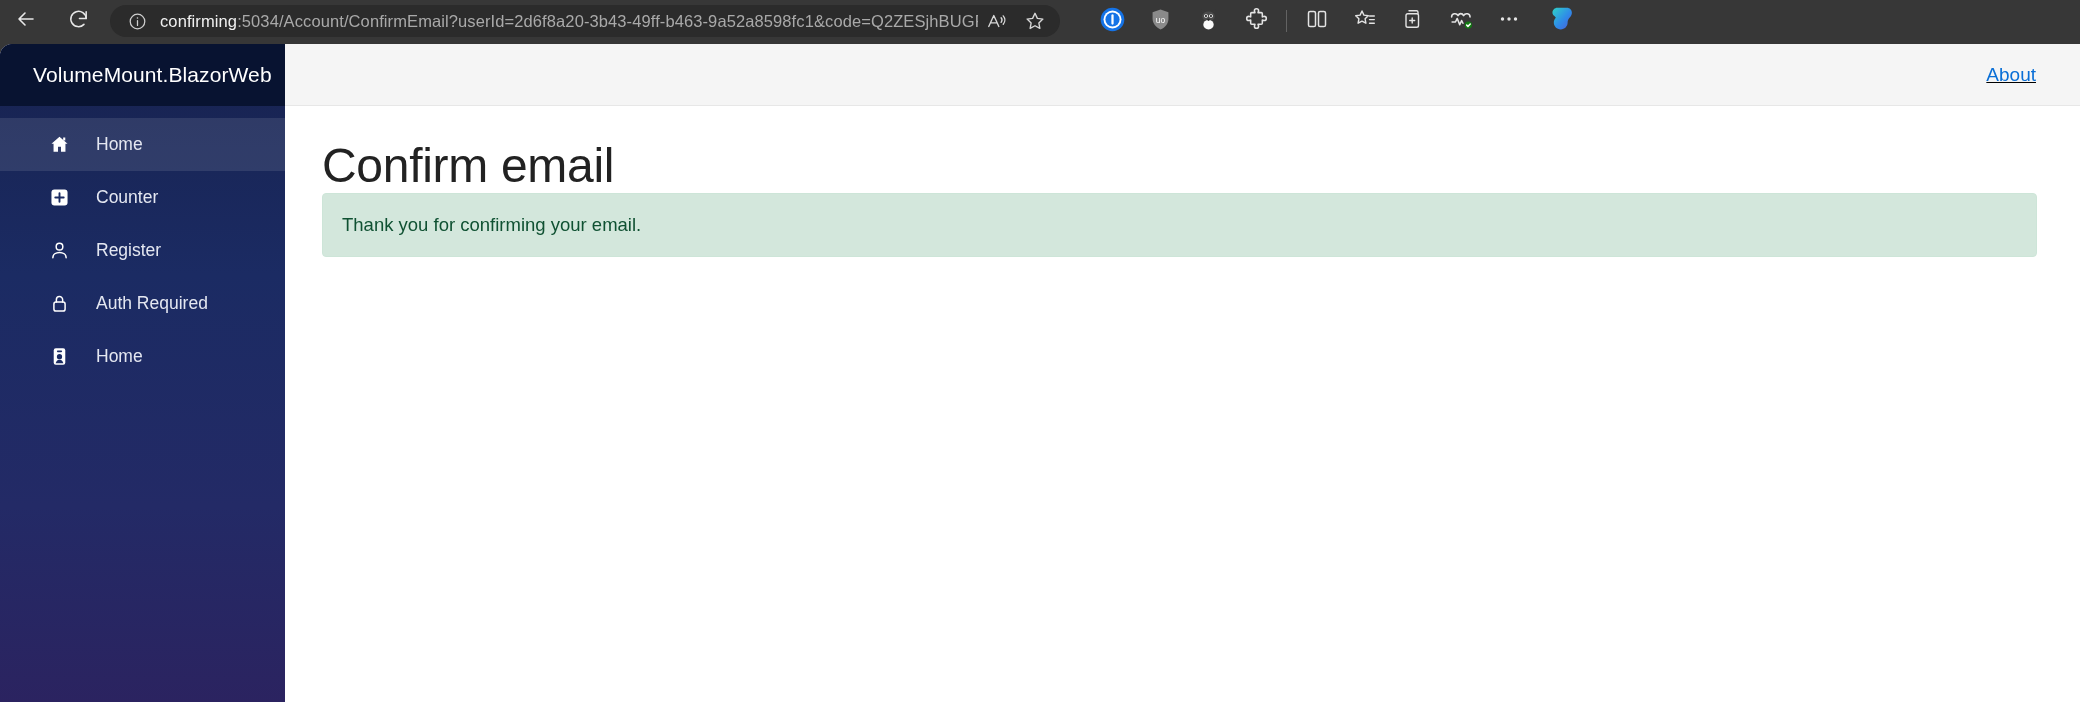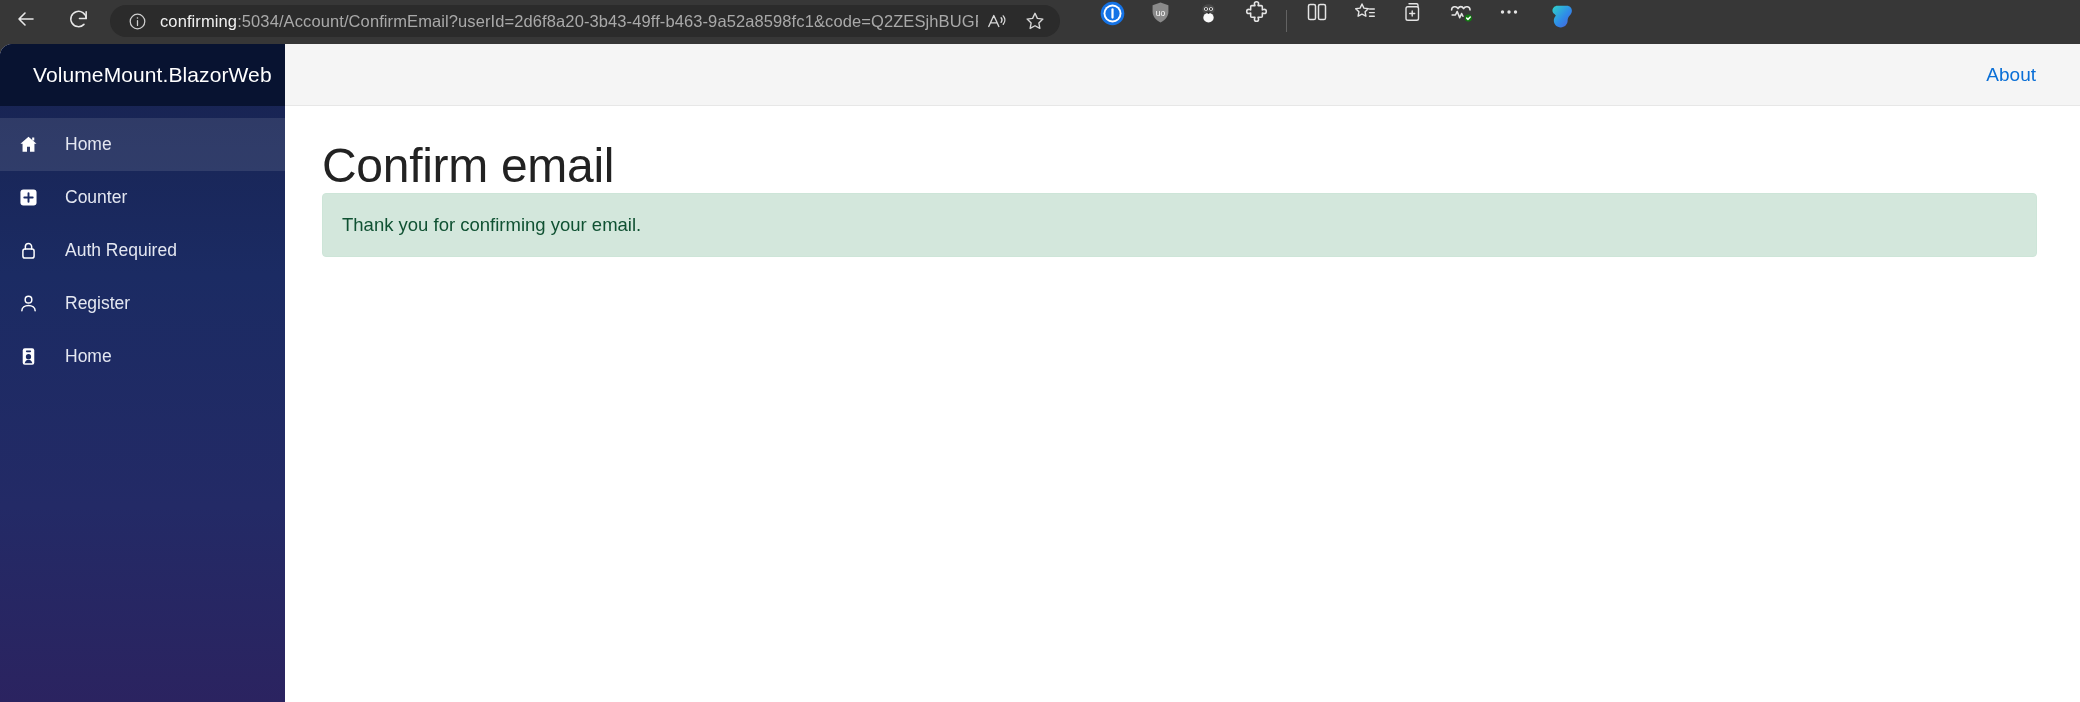--- a/index.html
+++ b/index.html
@@ -24,50 +24,50 @@
     display:flex; align-items:center; padding:0 6px 0 14px;
   }
   .info-ico { width:26px; height:26px; display:flex; align-items:center; justify-content:center; color:#cfcfcf; flex:0 0 auto;}
   .url-text {
     flex:1; overflow:hidden; white-space:nowrap;
     font-size:16.5px; color:#a9a9a9; padding-left:10px; letter-spacing:.1px;
   }
   .url-text b { color:#f0f0f0; font-weight:400; }
   .addr-icon { width:38px; height:32px; display:flex; align-items:center; justify-content:center; color:#d8d8d8; flex:0 0 auto;}
   .ext-zone { display:flex; align-items:center; margin-left:28px; }
-  .ext-btn { width:48px; height:42px; display:flex; align-items:flex-start; justify-content:center; }
+  .ext-btn { width:48px; height:42px; display:flex; align-items:center; justify-content:center; }
   .divider-v { width:1px; height:22px; background:#636363; margin:0 6px; }
 
   
   .page {
     position:absolute; top:44px; left:0; width:2080px; height:660px;
     background:#ffffff; border-top-left-radius:12px; overflow:hidden;
   }
   .sidebar {
     position:absolute; top:0; left:0; width:285px; height:660px;
     background:linear-gradient(180deg,#17224f 0%, #1b2b63 35%, #232a66 70%, #2b2360 100%);
   }
   .brand {
     height:62px; background:#081331; display:flex; align-items:center;
     padding-left:33px; border-top-left-radius:12px;
   }
   .brand-text { color:#fff; font-size:21px; letter-spacing:.1px; white-space:nowrap; }
   .nav { padding-top:12px; }
   .nav-item {
-    height:53px; display:flex; align-items:center; padding-left:17px; gap:26px;
+    height:53px; display:flex; align-items:center; padding-left:48px; gap:26px;
     color:#d8dce8; font-size:17.5px;
   }
   .nav-item.active { background:rgba(255,255,255,.10); }
   .nav-ico { width:22px; height:22px; display:flex; align-items:center; justify-content:center; color:#fff; flex:0 0 auto;}
   .nav-label { color:#e4e7f1; }
 
   .content { position:absolute; top:0; left:285px; width:1795px; height:660px; background:#fff; }
   .topbar {
     height:62px; background:#f5f5f5; border-bottom:1px solid #e7e7e7;
-    display:flex; align-items:center; justify-content:flex-end; padding-right:44px;
+    display:flex; align-items:center; justify-content:flex-end; padding-right:44px;text-decoration:underline;
   }
   .about-link { color:#0a6fd6; font-size:19px; text-decoration:none; }
   .main { padding:32px 43px 12px 37px; }
   h1.title { font-size:48px; font-weight:400; color:#222; letter-spacing:-.3px; }
   .alert {
     background:#d3e7dc; border:1px solid #cde5d8;
     border-radius:4px; padding:20px 19px; color:#0f5132; font-size:18.5px;
   }
 </style>
 </head>
@@ -245,35 +245,35 @@
             <path d="M12 7.2v9.6M7.2 12h9.6" stroke="#1b2b63" stroke-width="2.2" stroke-linecap="round"></path>
           </svg>
         </span>
         <span class="nav-label">Counter</span>
       </div>
 
 
       <div class="nav-item">
         <span class="nav-ico">
           <svg width="21" height="21" viewBox="0 0 24 24" fill="none" stroke="#fff" stroke-width="1.7">
+            <circle cx="12" cy="7.6" r="3.8"></circle>
+            <path d="M4.4 20.2c0-3.8 3.4-6 7.6-6s7.6 2.2 7.6 6" stroke-linecap="round"></path>
+          </svg>
+        </span>
+        <span class="nav-label">Register</span>
+      </div>
+
+      <div class="nav-item">
+        <span class="nav-ico">
+          <svg width="21" height="21" viewBox="0 0 24 24" fill="none" stroke="#fff" stroke-width="1.7">
             <rect x="5.6" y="10.4" width="12.8" height="10.2" rx="2.4"></rect>
             <path d="M8.4 10.4V7.6a3.6 3.6 0 0 1 7.2 0v2.8" stroke-linecap="round"></path>
           </svg>
         </span>
         <span class="nav-label">Auth Required</span>
-      </div>
-
-      <div class="nav-item">
-        <span class="nav-ico">
-          <svg width="21" height="21" viewBox="0 0 24 24" fill="none" stroke="#fff" stroke-width="1.7">
-            <circle cx="12" cy="7.6" r="3.8"></circle>
-            <path d="M4.4 20.2c0-3.8 3.4-6 7.6-6s7.6 2.2 7.6 6" stroke-linecap="round"></path>
-          </svg>
-        </span>
-        <span class="nav-label">Register</span>
       </div>
 
       <div class="nav-item">
         <span class="nav-ico">
           <svg width="21" height="21" viewBox="0 0 24 24">
             <rect x="5.4" y="2.6" width="13.2" height="18.8" rx="2.4" fill="#fff"></rect>
             <rect x="9" y="5.2" width="6" height="1.8" rx=".9" fill="#1b2b63"></rect>
             <circle cx="12" cy="12.2" r="3" fill="#1b2b63"></circle>
             <path d="M7.6 19.6c.7-2.6 2.4-3.9 4.4-3.9s3.7 1.3 4.4 3.9z" fill="#1b2b63"></path>
           </svg>

